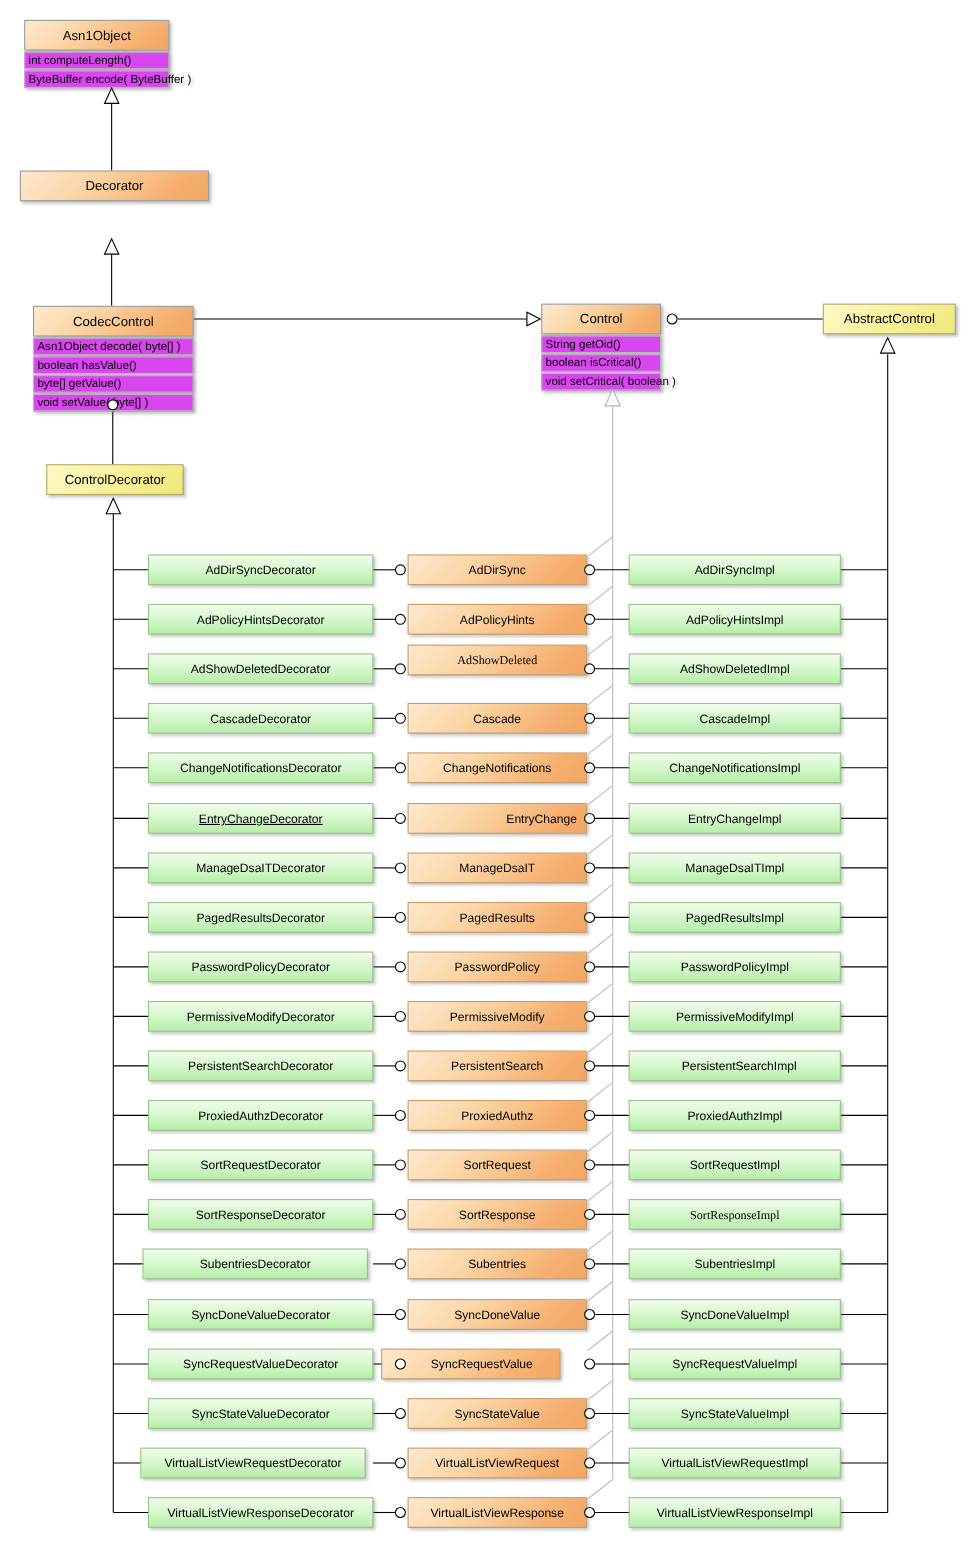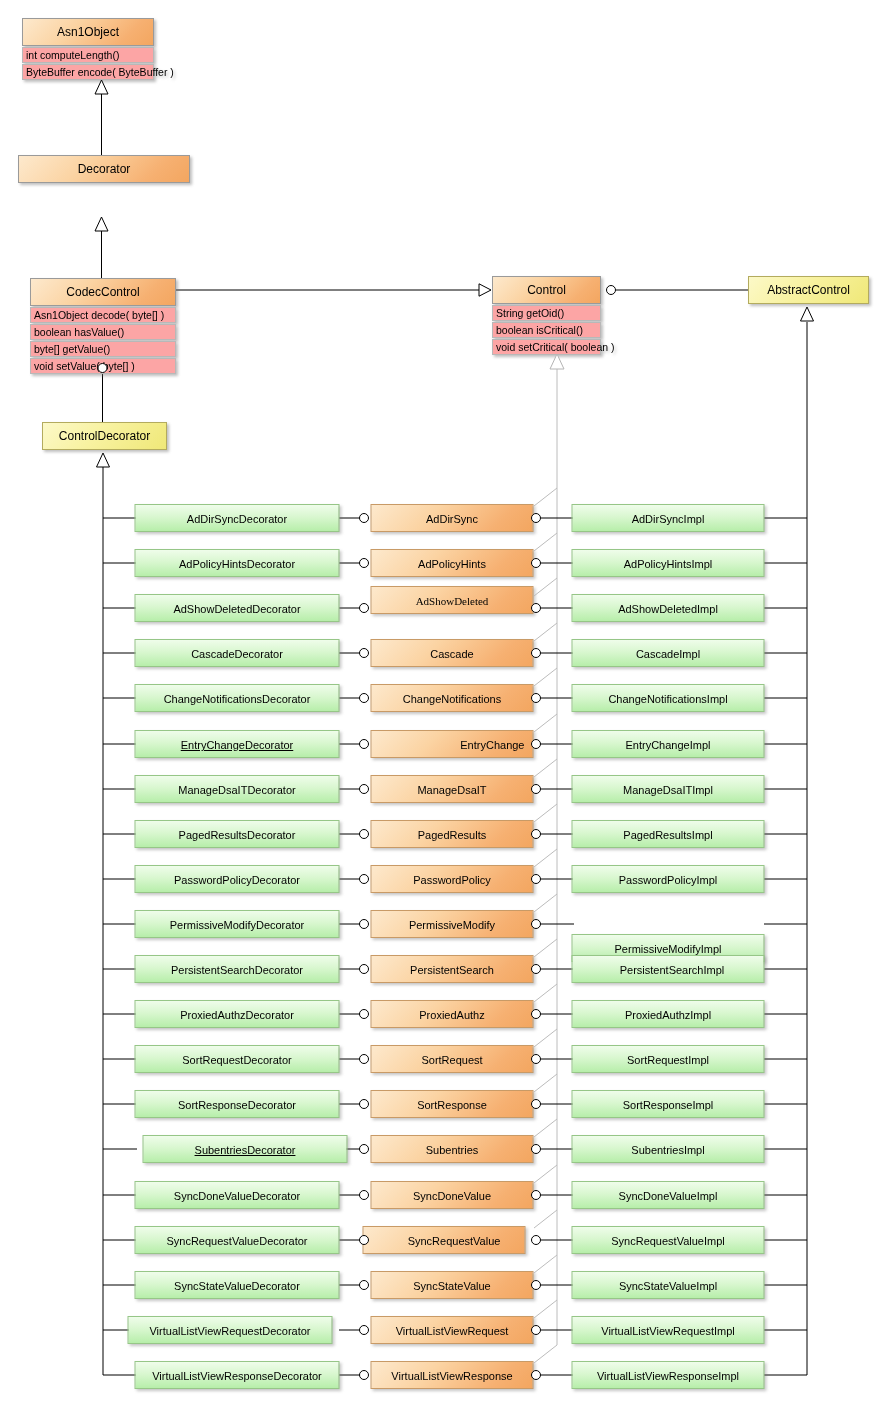--- a/index.html
+++ b/index.html
@@ -9,21 +9,21 @@
   #svg-under{z-index:1;}
   .boxes{position:absolute;left:0;top:0;width:100%;height:100%;z-index:2;}
   #svg-over{z-index:3;}
 
   
   .classbox{position:absolute;filter:drop-shadow(2px 2px 1.5px rgba(110,110,110,.45));}
   .classbox .hdr{height:26px;line-height:26px;text-align:center;font-size:12px;
       border:1px solid #9a9a9a;
       background:linear-gradient(135deg,#fde9cd 0%,#fbd3a2 38%,#f6b071 78%,#f3a660 100%);}
   .member{height:14px;line-height:14px;margin-top:1px;padding:0 3px;font-size:10.5px;
-      white-space:nowrap;background:#fca5a5;border:1px solid #b8b8b8;}
+      white-space:nowrap;background:#d946ef;border:1px solid #b8b8b8;}
 
   
   .ybox{position:absolute;height:26px;line-height:26px;text-align:center;font-size:12px;
       border:1px solid #b3ab5e;
       background:linear-gradient(135deg,#fcf9c8 0%,#f8f2a0 45%,#efe878 100%);
       filter:drop-shadow(2px 2px 1.5px rgba(110,110,110,.45));}
 
   
   .rowbox{position:absolute;height:28px;line-height:28px;text-align:center;font-size:11px;
       white-space:nowrap;padding:0 8px;transform:translateX(-50%);box-sizing:border-box;
@@ -193,41 +193,41 @@
         <div class="rowbox o" style="left: 452px; top: 775px; min-width: 163px;">ManageDsaIT</div>
         <div class="rowbox g" style="left: 668px; top: 775px; min-width: 193px;">ManageDsaITImpl</div>
         <div class="rowbox g" style="left: 237px; top: 820px; min-width: 205px;">PagedResultsDecorator</div>
         <div class="rowbox o" style="left: 452px; top: 820px; min-width: 163px;">PagedResults</div>
         <div class="rowbox g" style="left: 668px; top: 820px; min-width: 193px;">PagedResultsImpl</div>
         <div class="rowbox g" style="left: 237px; top: 865px; min-width: 205px;">PasswordPolicyDecorator</div>
         <div class="rowbox o" style="left: 452px; top: 865px; min-width: 163px;">PasswordPolicy</div>
         <div class="rowbox g" style="left: 668px; top: 865px; min-width: 193px;">PasswordPolicyImpl</div>
         <div class="rowbox g" style="left: 237px; top: 910px; min-width: 205px;">PermissiveModifyDecorator</div>
         <div class="rowbox o" style="left: 452px; top: 910px; min-width: 163px;">PermissiveModify</div>
-        <div class="rowbox g" style="left: 668px; top: 934px; min-width: 193px;">PermissiveModifyImpl</div>
+        <div class="rowbox g" style="left: 668px; top: 910px; min-width: 193px;">PermissiveModifyImpl</div>
         <div class="rowbox g" style="left: 237px; top: 955px; min-width: 205px;">PersistentSearchDecorator</div>
         <div class="rowbox o" style="left: 452px; top: 955px; min-width: 163px;">PersistentSearch</div>
         <div class="rowbox g" style="left: 668px; top: 955px; min-width: 193px; padding-left: 16px;">PersistentSearchImpl</div>
         <div class="rowbox g" style="left: 237px; top: 1000px; min-width: 205px;">ProxiedAuthzDecorator</div>
         <div class="rowbox o" style="left: 452px; top: 1000px; min-width: 163px;">ProxiedAuthz</div>
         <div class="rowbox g" style="left: 668px; top: 1000px; min-width: 193px;">ProxiedAuthzImpl</div>
         <div class="rowbox g" style="left: 237px; top: 1045px; min-width: 205px;">SortRequestDecorator</div>
         <div class="rowbox o" style="left: 452px; top: 1045px; min-width: 163px;">SortRequest</div>
         <div class="rowbox g" style="left: 668px; top: 1045px; min-width: 193px;">SortRequestImpl</div>
         <div class="rowbox g" style="left: 237px; top: 1090px; min-width: 205px;">SortResponseDecorator</div>
         <div class="rowbox o" style="left: 452px; top: 1090px; min-width: 163px;">SortResponse</div>
-        <div class="rowbox g" style="left: 668px; top: 1090px; min-width: 193px;">SortResponseImpl</div>
-        <div class="rowbox g" style="left: 245px; top: 1135px; min-width: 205px; text-decoration: underline;">SubentriesDecorator</div>
+        <div class="rowbox g" style="left: 668px; top: 1090px; min-width: 193px; font-family: Liberation Serif, serif;">SortResponseImpl</div>
+        <div class="rowbox g" style="left: 232px; top: 1135px; min-width: 205px;">SubentriesDecorator</div>
         <div class="rowbox o" style="left: 452px; top: 1135px; min-width: 163px;">Subentries</div>
         <div class="rowbox g" style="left: 668px; top: 1135px; min-width: 193px;">SubentriesImpl</div>
         <div class="rowbox g" style="left: 237px; top: 1181px; min-width: 205px;">SyncDoneValueDecorator</div>
         <div class="rowbox o" style="left: 452px; top: 1181px; min-width: 163px;">SyncDoneValue</div>
         <div class="rowbox g" style="left: 668px; top: 1181px; min-width: 193px;">SyncDoneValueImpl</div>
         <div class="rowbox g" style="left: 237px; top: 1226px; min-width: 205px;">SyncRequestValueDecorator</div>
-        <div class="rowbox o" style="left: 444px; top: 1226px; min-width: 163px; padding-left: 28px;">SyncRequestValue</div>
+        <div class="rowbox o" style="left: 428px; top: 1226px; min-width: 163px; padding-left: 28px;">SyncRequestValue</div>
         <div class="rowbox g" style="left: 668px; top: 1226px; min-width: 193px;">SyncRequestValueImpl</div>
         <div class="rowbox g" style="left: 237px; top: 1271px; min-width: 205px;">SyncStateValueDecorator</div>
         <div class="rowbox o" style="left: 452px; top: 1271px; min-width: 163px;">SyncStateValue</div>
         <div class="rowbox g" style="left: 668px; top: 1271px; min-width: 193px;">SyncStateValueImpl</div>
         <div class="rowbox g" style="left: 230px; top: 1316px; min-width: 205px;">VirtualListViewRequestDecorator</div>
         <div class="rowbox o" style="left: 452px; top: 1316px; min-width: 163px;">VirtualListViewRequest</div>
         <div class="rowbox g" style="left: 668px; top: 1316px; min-width: 193px;">VirtualListViewRequestImpl</div>
         <div class="rowbox g" style="left: 237px; top: 1361px; min-width: 205px;">VirtualListViewResponseDecorator</div>
         <div class="rowbox o" style="left: 452px; top: 1361px; min-width: 163px;">VirtualListViewResponse</div>
         <div class="rowbox g" style="left: 668px; top: 1361px; min-width: 193px;">VirtualListViewResponseImpl</div>

